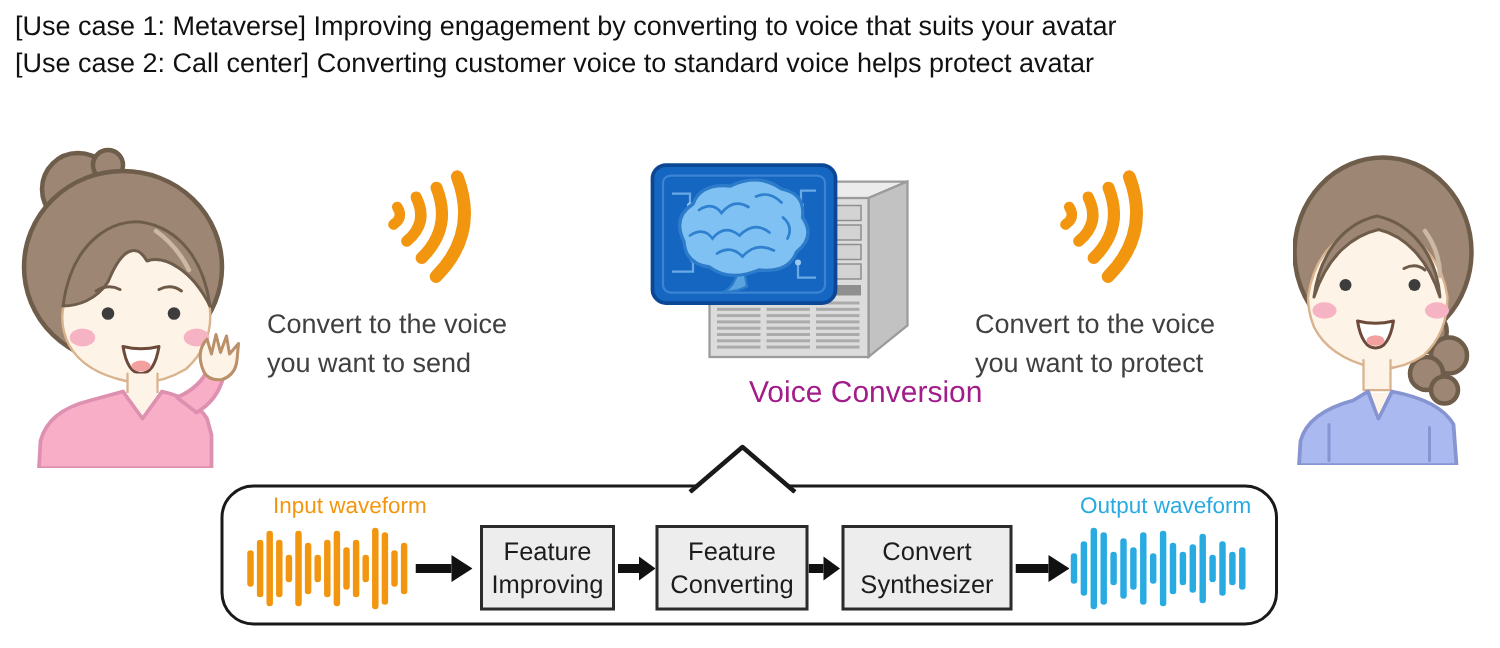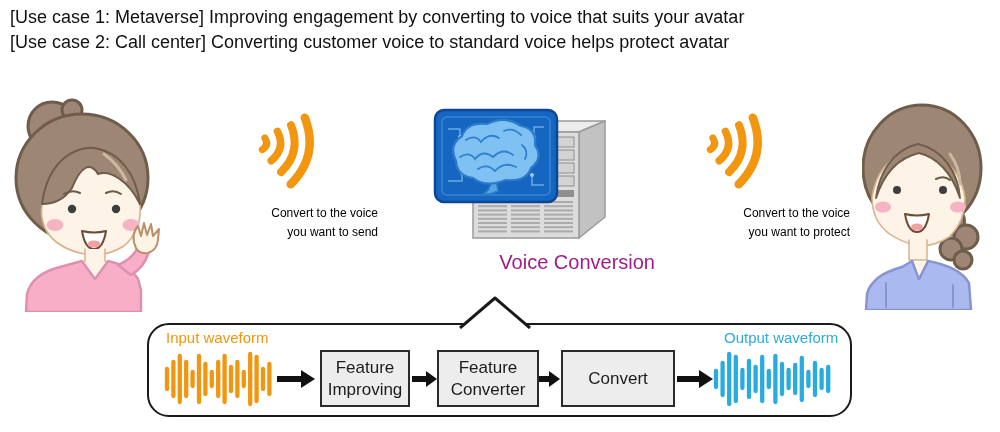--- a/index.html
+++ b/index.html
@@ -14,26 +14,26 @@
     --pink-line:#de90b0;
     --shirt-blue:#aab9ef;
     --shirt-blue-line:#8694d2;
     --ink:#1a1a1a;
   }
   html,body{margin:0;padding:0;background:#fff;}
   body{font-family:"Liberation Sans","DejaVu Sans",sans-serif;color:var(--ink);}
   .canvas{position:relative;width:1000px;height:432px;background:#fff;overflow:hidden;}
   .abs{position:absolute;}
   .hdr{left:10px;width:860px;font-size:18px;line-height:25px;color:#111;}
-  .caption{width:200px;text-align:right;font-size:12px;color:#000000;}
+  .caption{width:200px;text-align:left;font-size:18px;color:#404040;}
   .caption .l2{margin-top:5px;}
   .vc-title{width:245px;text-align:right;font-size:20px;color:var(--magenta);}
   .flowbox{left:147px;top:323px;width:701px;height:90px;border:2.5px solid var(--ink);border-radius:22px;background:#fff;}
   .stepbox{background:#ededed;border:2px solid #2b2b2b;display:flex;flex-direction:column;align-items:center;justify-content:center;font-size:17px;line-height:1.24;color:#1c1c1c;text-align:center;}
-  .io-label{font-size:15px;white-space:nowrap;}
+  .io-label{font-size:15px;white-space:nowrap;margin-left:16px;}
   .in-label{color:var(--orange);}
   .out-label{color:var(--blue);}
   .wave path{stroke:var(--orange);fill:none;stroke-linecap:round;}
   .bars-in line{stroke:var(--orange);stroke-width:4.3;stroke-linecap:round;}
   .bars-out line{stroke:var(--blue);stroke-width:4.3;stroke-linecap:round;}
   .arrow rect,.arrow polygon{fill:#111;}
   .hairshape{fill:var(--hair);stroke:var(--hair-dark);stroke-width:3;}
   .skinshape{fill:var(--skin);stroke:var(--skin-line);stroke-width:1.6;}
   .browline{fill:none;stroke:#6d5a48;stroke-width:2;stroke-linecap:round;}
   .blush{fill:#f6b3c3;}
@@ -242,38 +242,39 @@
     <span>Improving</span>
   </div>
 
   <svg class="abs arrow" style="left:412px;top:369px" width="25" height="20" viewBox="0 0 25 20">
     <rect x="0" y="7" width="14" height="6"></rect>
       <polygon points="14,2 14,18 25,10"></polygon>
   </svg>
 
   <div class="abs stepbox" style="left:437px;top:350px;width:98px;height:53px">
     <span>Feature</span>
-    <span>Converter</span>
+    <span>Converting</span>
   </div>
 
   <svg class="abs arrow" style="left:539px;top:369px" width="21" height="20" viewBox="0 0 21 20">
     <rect x="0" y="7" width="10" height="6"></rect>
       <polygon points="10,2 10,18 21,10"></polygon>
   </svg>
 
   <div class="abs stepbox" style="left:561px;top:350px;width:110px;height:53px">
     <span>Convert</span>
+    <span>Synthesizer</span>
   </div>
 
   <svg class="abs arrow" style="left:677px;top:368px" width="36" height="22" viewBox="0 0 36 22">
     <rect x="0" y="8" width="22" height="6"></rect>
       <polygon points="22,2 22,20 36,11"></polygon>
   </svg>
 
-  <div class="abs io-label out-label" style="left:724px;top:329px">Output waveform</div>
+  <div class="abs io-label out-label" style="left:704px;top:329px">Output waveform</div>
   <svg class="abs bars-out" style="left:712px;top:350px" width="122" height="58" viewBox="0 0 122 58">
     <line x1="4" y1="21" x2="4" y2="37"></line>
       <line x1="10.6" y1="13" x2="10.6" y2="45"></line>
     <line x1="17.2" y1="4" x2="17.2" y2="54"></line>
       <line x1="23.8" y1="7" x2="23.8" y2="51"></line>
     <line x1="30.4" y1="20" x2="30.4" y2="38"></line>
       <line x1="37" y1="11" x2="37" y2="47"></line>
     <line x1="43.6" y1="17" x2="43.6" y2="41"></line>
       <line x1="50.2" y1="7" x2="50.2" y2="51"></line>
     <line x1="56.8" y1="21" x2="56.8" y2="37"></line>

